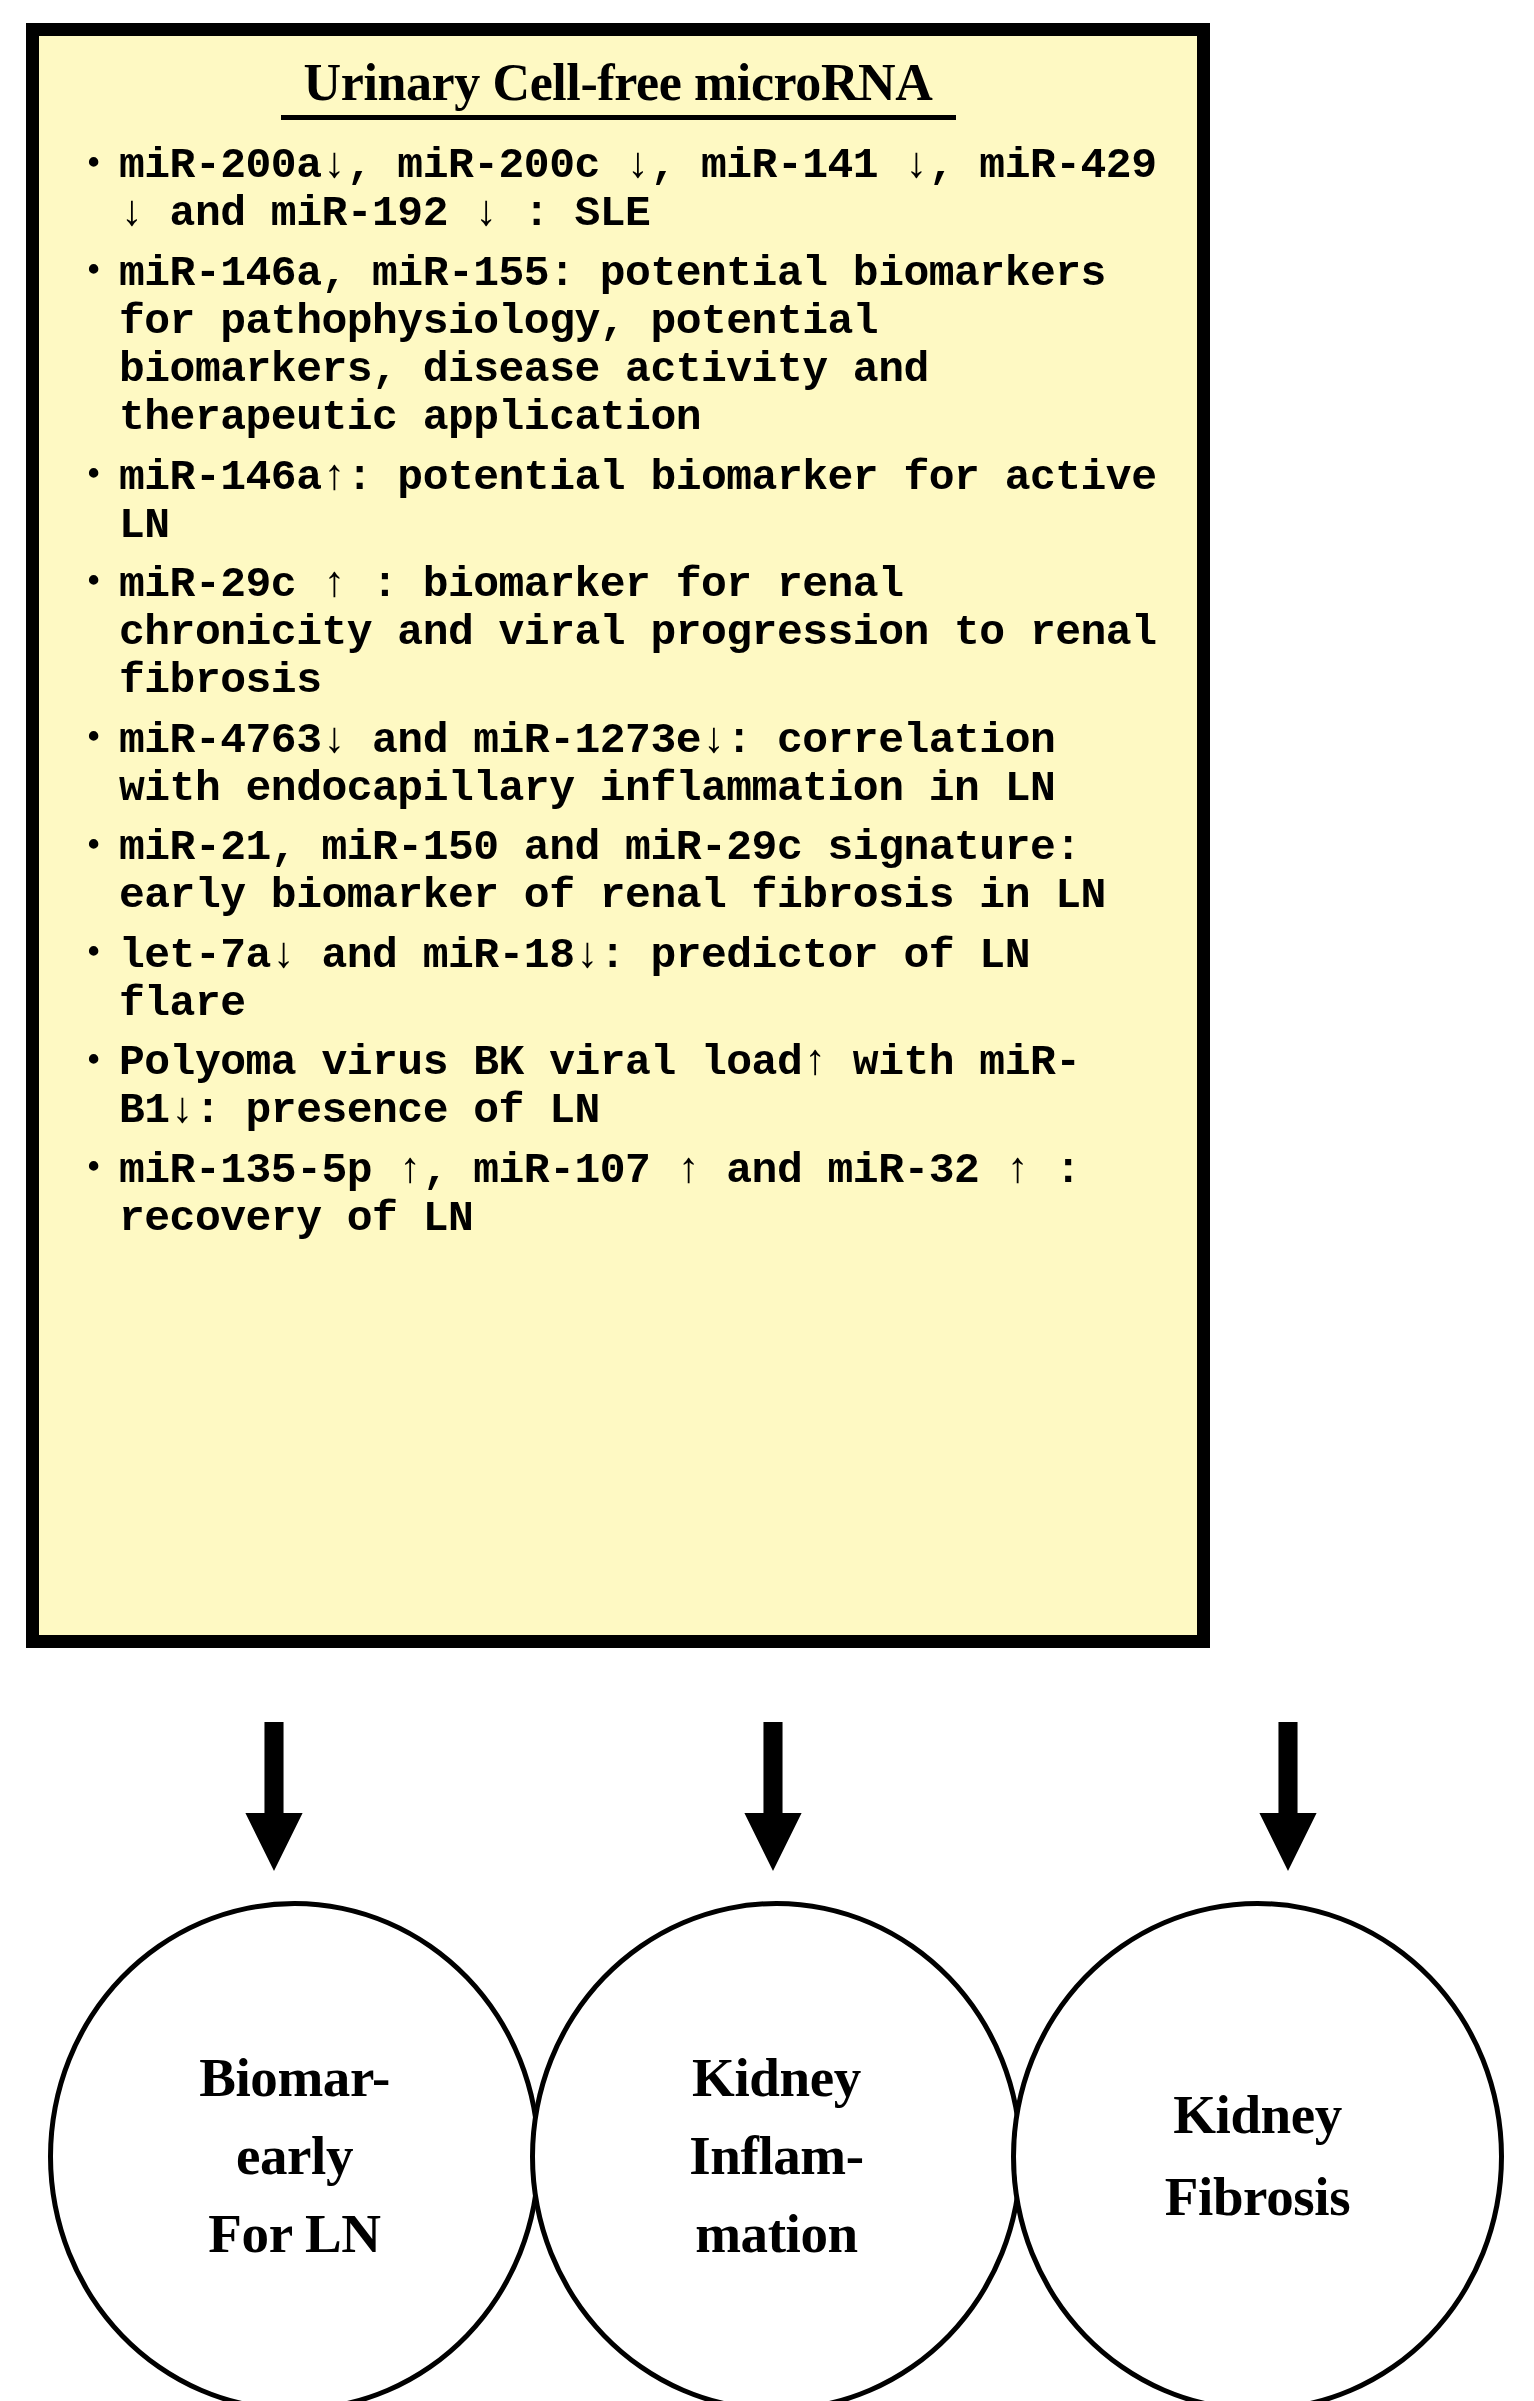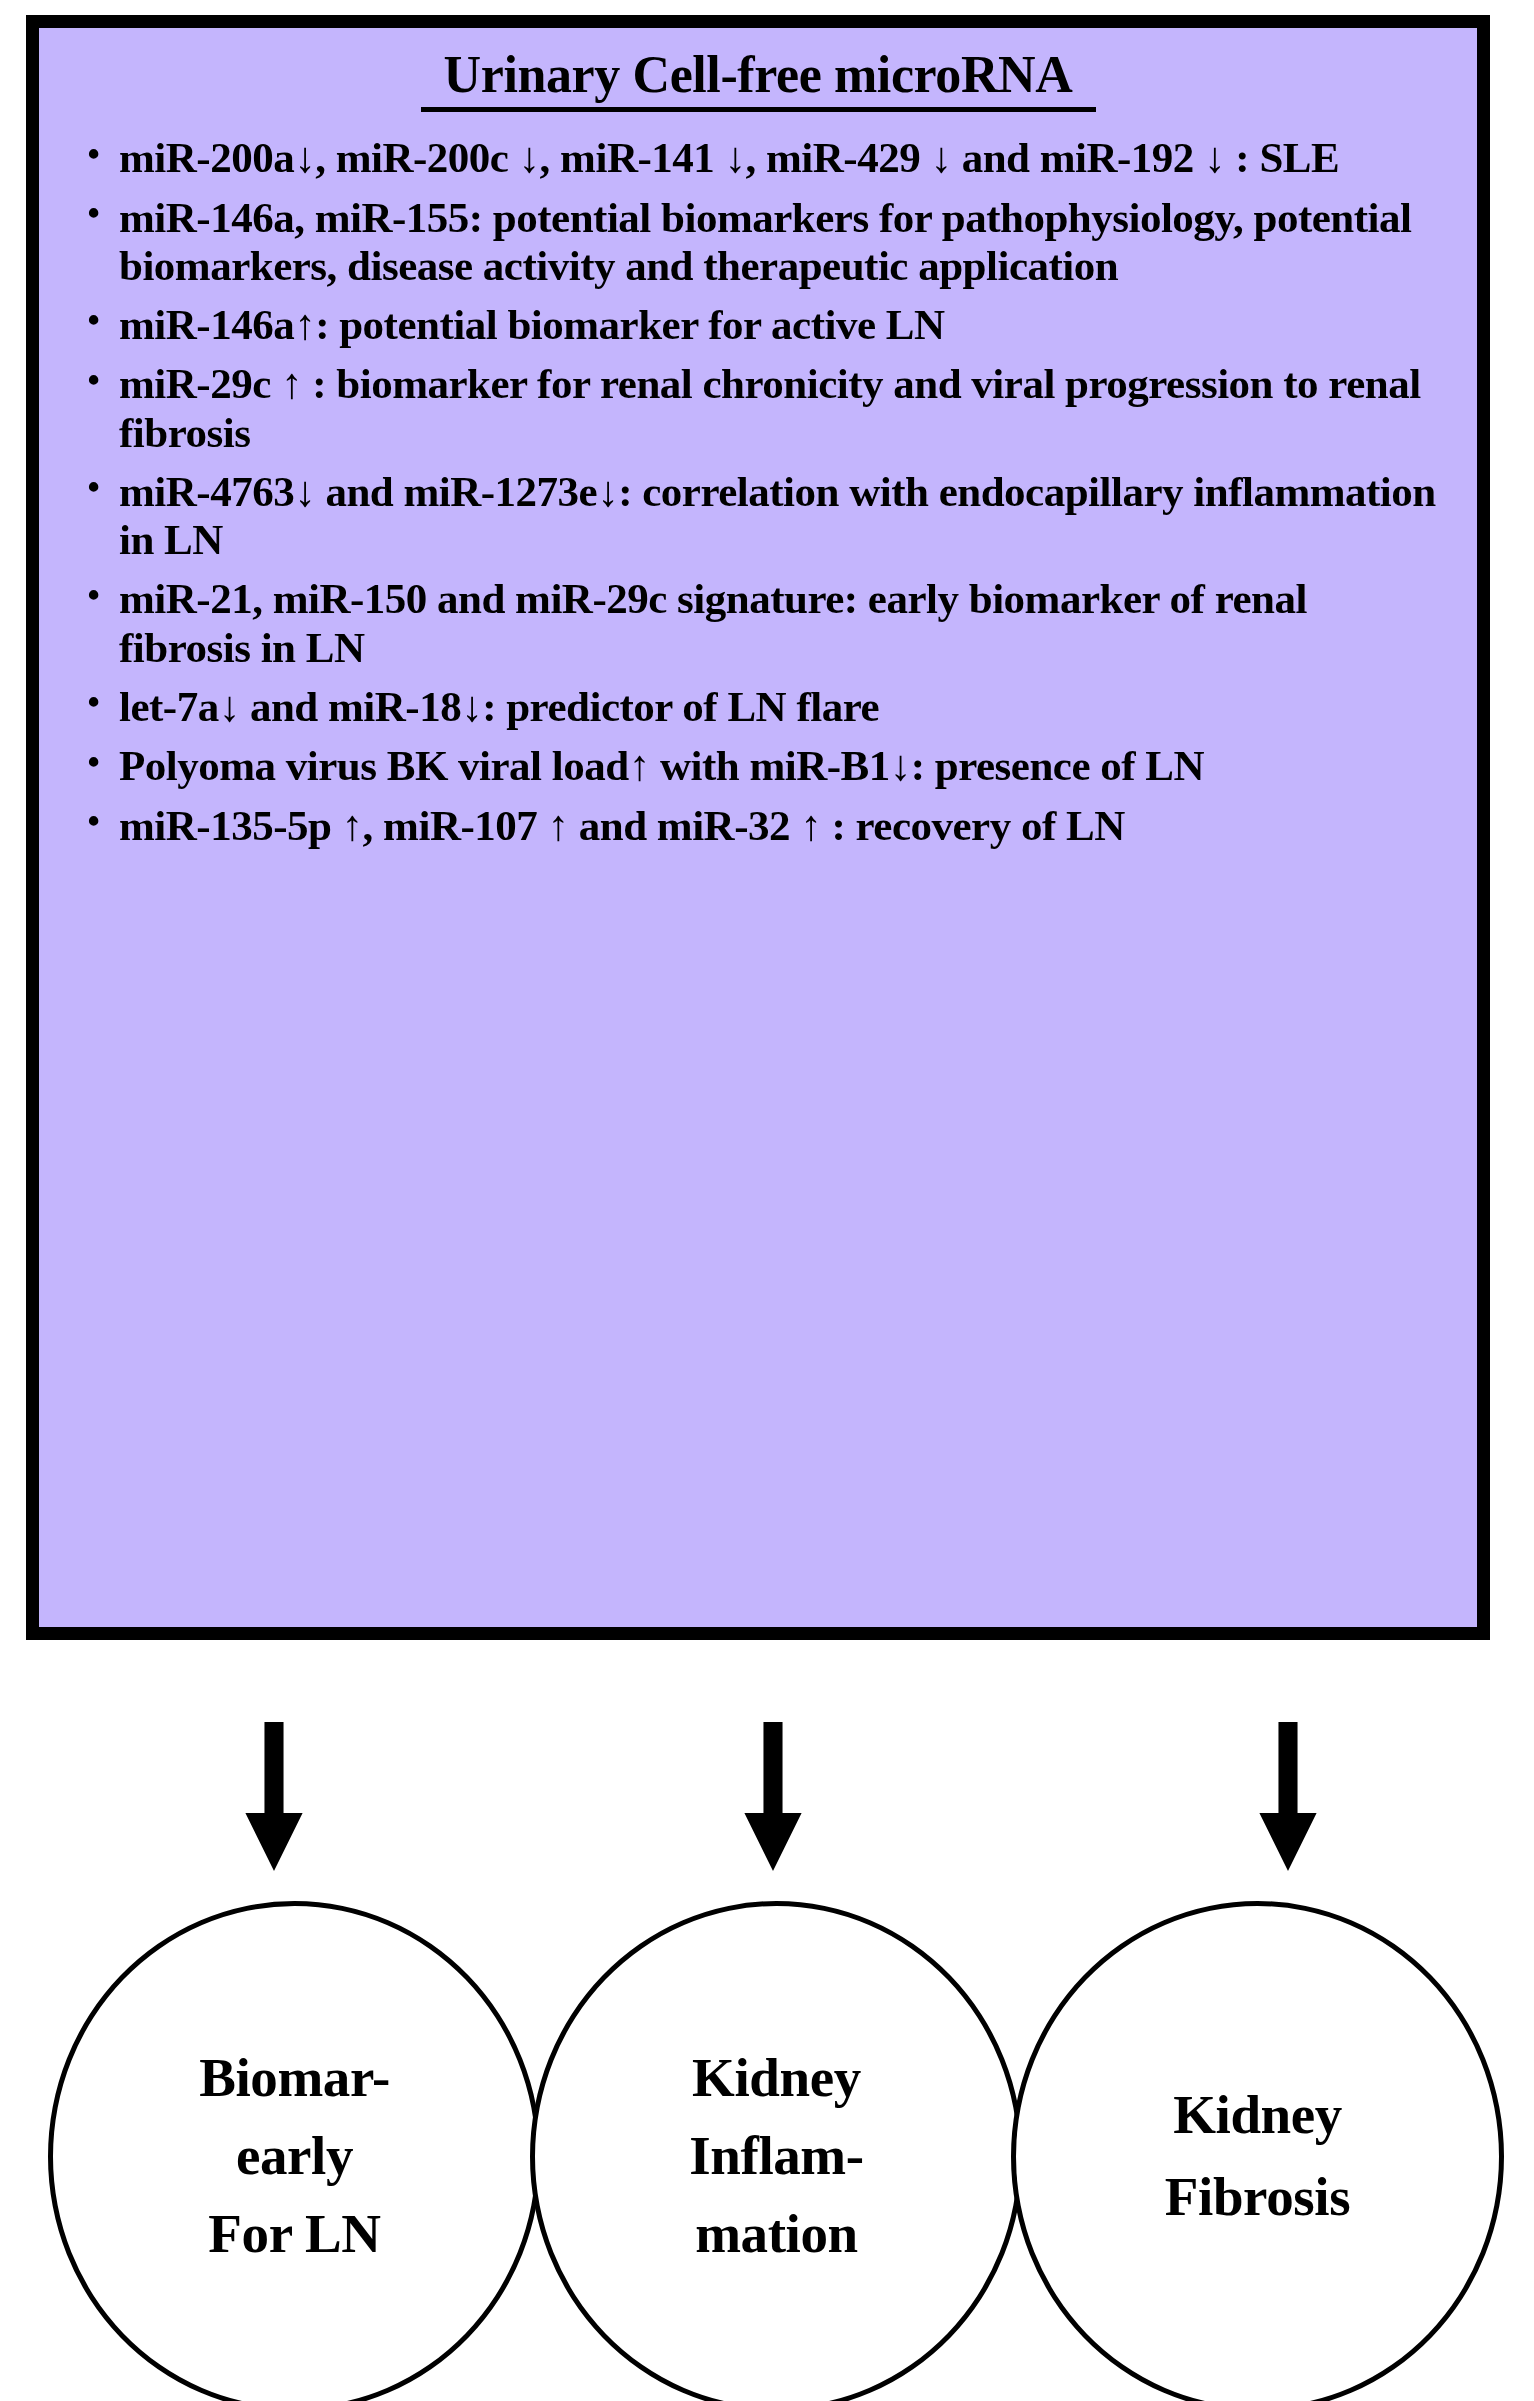--- a/index.html
+++ b/index.html
@@ -14,26 +14,26 @@
     position: relative;
     overflow: hidden;
     font-family: "Liberation Serif", "DejaVu Serif", serif;
     color: #000000;
   }
 
   
   #panel {
     position: absolute;
     left: 26px;
-    top: 15px;
-    width: 1464px;
+    top: 23px;
+    width: 1184px;
     height: 1625px;
     box-sizing: border-box;
     border: 13px solid #000000;
-    background: #c4b5fd;
+    background: #fef9c3;
   }
 
   #panel-inner {
     position: absolute;
     left: 0;
     top: 0;
     right: 0;
     bottom: 0;
     padding: 15.6px 22.5px 0 22.5px;
     box-sizing: border-box;
@@ -72,20 +72,21 @@
   ul#bullets > li::before {
     content: "\2022";
     position: absolute;
     left: 3.5px;
     top: -1.7px;
     font-size: 35px;
     line-height: 1.25;
   }
   .bullet-text {
     display: block;
+    font-family: Liberation Mono, monospace;
   }
 
   
   #arrows {
     position: absolute;
     left: 0;
     top: 1722px;
     width: 1534px;
     height: 164px;
   }

